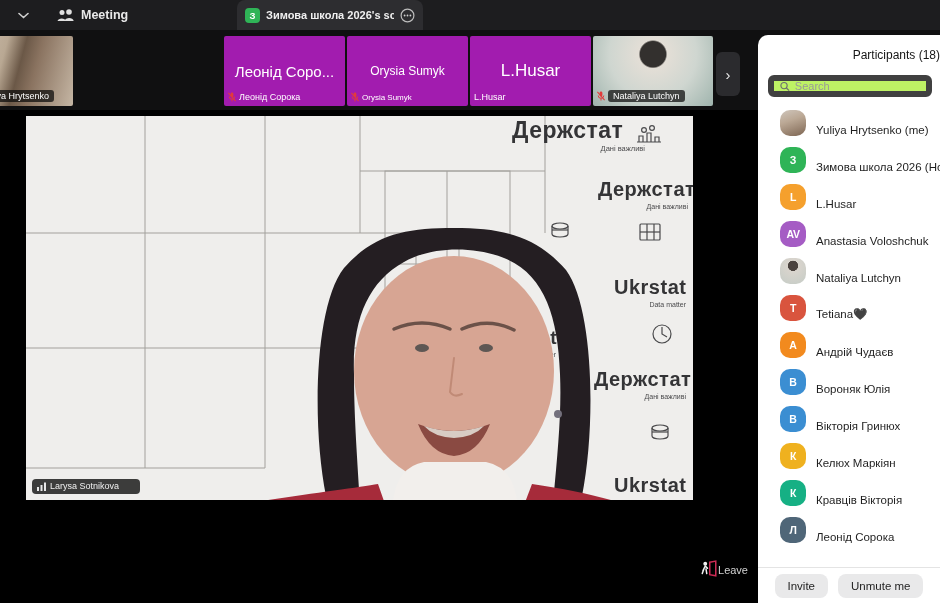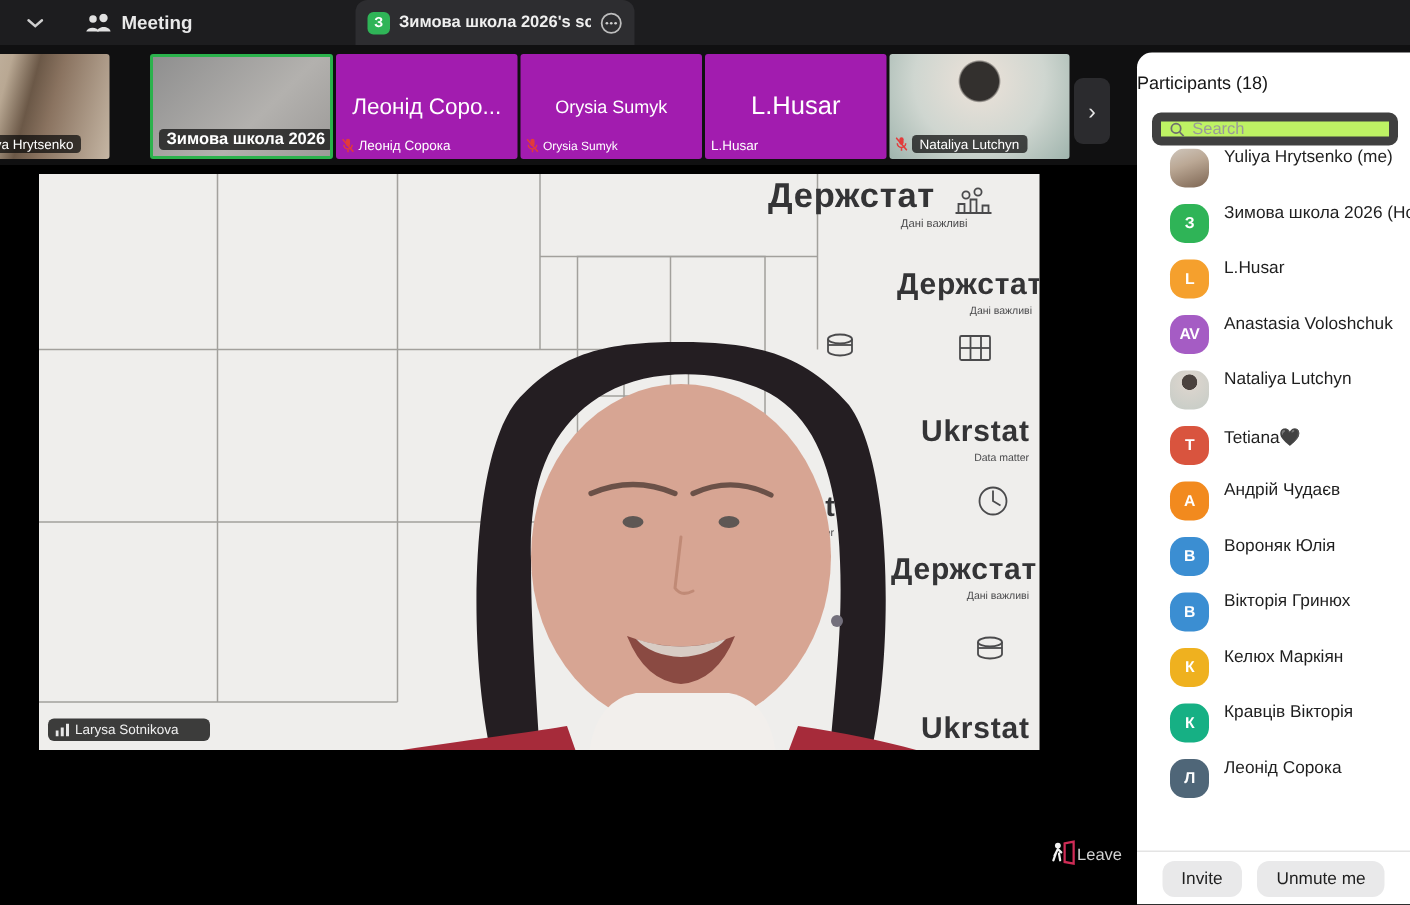--- a/index.html
+++ b/index.html
@@ -38,26 +38,26 @@
   .uni-text { display:flex; flex-direction:column; align-items:center; }
   .uni-line { font-family:"Liberation Serif", serif; color:#2a4a8a; font-size:14px; font-weight:bold; letter-spacing:2.5px; line-height:16px; white-space:nowrap; }
   .uni-banner { margin-top:3px; background:#2a4a8a; color:#fff; font-size:7.5px; letter-spacing:2px; padding:2px 9px; white-space:nowrap; }
   .speaker-pill { position:absolute; left:6px; bottom:6px; display:flex; align-items:flex-end; gap:3px; background:rgba(28,28,28,.85); border-radius:4px; padding:2px 21px 3px 5px; }
   .speaker-name { color:#f0f0f0; font-size:9px; }
   .leave { position:absolute; left:700px; top:448px; width:48px; display:flex; flex-direction:row; align-items:center; cursor:pointer; }
   .leave-label { color:#d2d2d2; font-size:11px; margin-top:1px; }
 
   
   .panel { position:absolute; left:758px; top:35px; width:182px; height:568px; background:#fff; border-radius:10px 0 0 0; z-index:50; overflow:hidden; }
-  .panel-title { text-align:left; font-size:12px; color:#161616; padding-top:13px; font-weight:normal; }
+  .panel-title { text-align:right; font-size:12px; color:#161616; padding-top:13px; font-weight:normal; }
   .searchbox { position:absolute; left:10px; right:8px; top:40px; height:22px; border:6px solid #404040; border-radius:6px; background:#bef264; display:flex; align-items:center; padding:0 6px; gap:5px; }
   .searchbox input { border:none; outline:none; width:100%; font-size:11px; color:#333; font-family:"Liberation Sans", sans-serif; background:transparent; }
   .searchbox input::placeholder { color:#9a9a9a; }
   .plist { position:absolute; left:0; right:0; top:64px; bottom:36px; overflow:hidden; }
-  .prow { height:37px; display:flex; align-items:flex-start; padding-left:22px; gap:10px; cursor:default; }
+  .prow { height:37px; display:flex; align-items:flex-end; padding-left:22px; gap:10px; cursor:default; }
   .pavatar { width:26px; height:26px; border-radius:10px; flex:0 0 auto; display:flex; align-items:center; justify-content:center; color:#fff; font-size:10.5px; font-weight:bold; letter-spacing:-.3px; overflow:hidden; }
   .pname { font-size:11.5px; color:#1f1f1f; white-space:nowrap; }
   .pfooter { position:absolute; left:0; right:0; bottom:0; height:36px; background:#fff; border-top:1px solid #e4e4e4; display:flex; align-items:center; justify-content:center; gap:10px; }
   .pbtn { border:none; background:#e9e9ea; border-radius:8px; height:24px; padding:0 13px; font-size:11.5px; color:#1f1f1f; font-family:"Liberation Sans", sans-serif; cursor:pointer; }
 </style>
 </head>
 <body>
 
 <div id="app">
 
@@ -197,25 +197,20 @@
       </span>
     </div>
   </div>
 
   <div class="strip">
     <div class="tile video1" style="left:-27px; width:100px;">
       <div class="tile-label">
           <span class="pill">Yuliya Hrytsenko</span>
         </div>
     </div>
-    <div class="tile share-tile" style="left:100px; width:122px;">
-      <div class="tile-label">
-          <span class="pill share-label">Зимова школа 2026</span>
-        </div>
-    </div>
     <div class="tile" style="left:224px; width:121px;">
       <div class="tile-big big-15">Леонід Соро...</div>
       <div class="tile-label">
         <svg width="8" height="10" viewBox="0 0 8 10">
             <rect x="2.6" y="0.5" width="2.8" height="5" rx="1.4" fill="#e23b3b"></rect>
             <path d="M1.2,4.5 a2.8,2.8 0 0 0 5.6,0 M4,7.5 v2" stroke="#e23b3b" stroke-width="1" fill="none"></path>
             <line x1="0.4" y1="0.8" x2="7.6" y2="9.2" stroke="#e23b3b" stroke-width="1.1"></line>
           </svg>
         <span>Леонід Сорока</span>
       </div>

